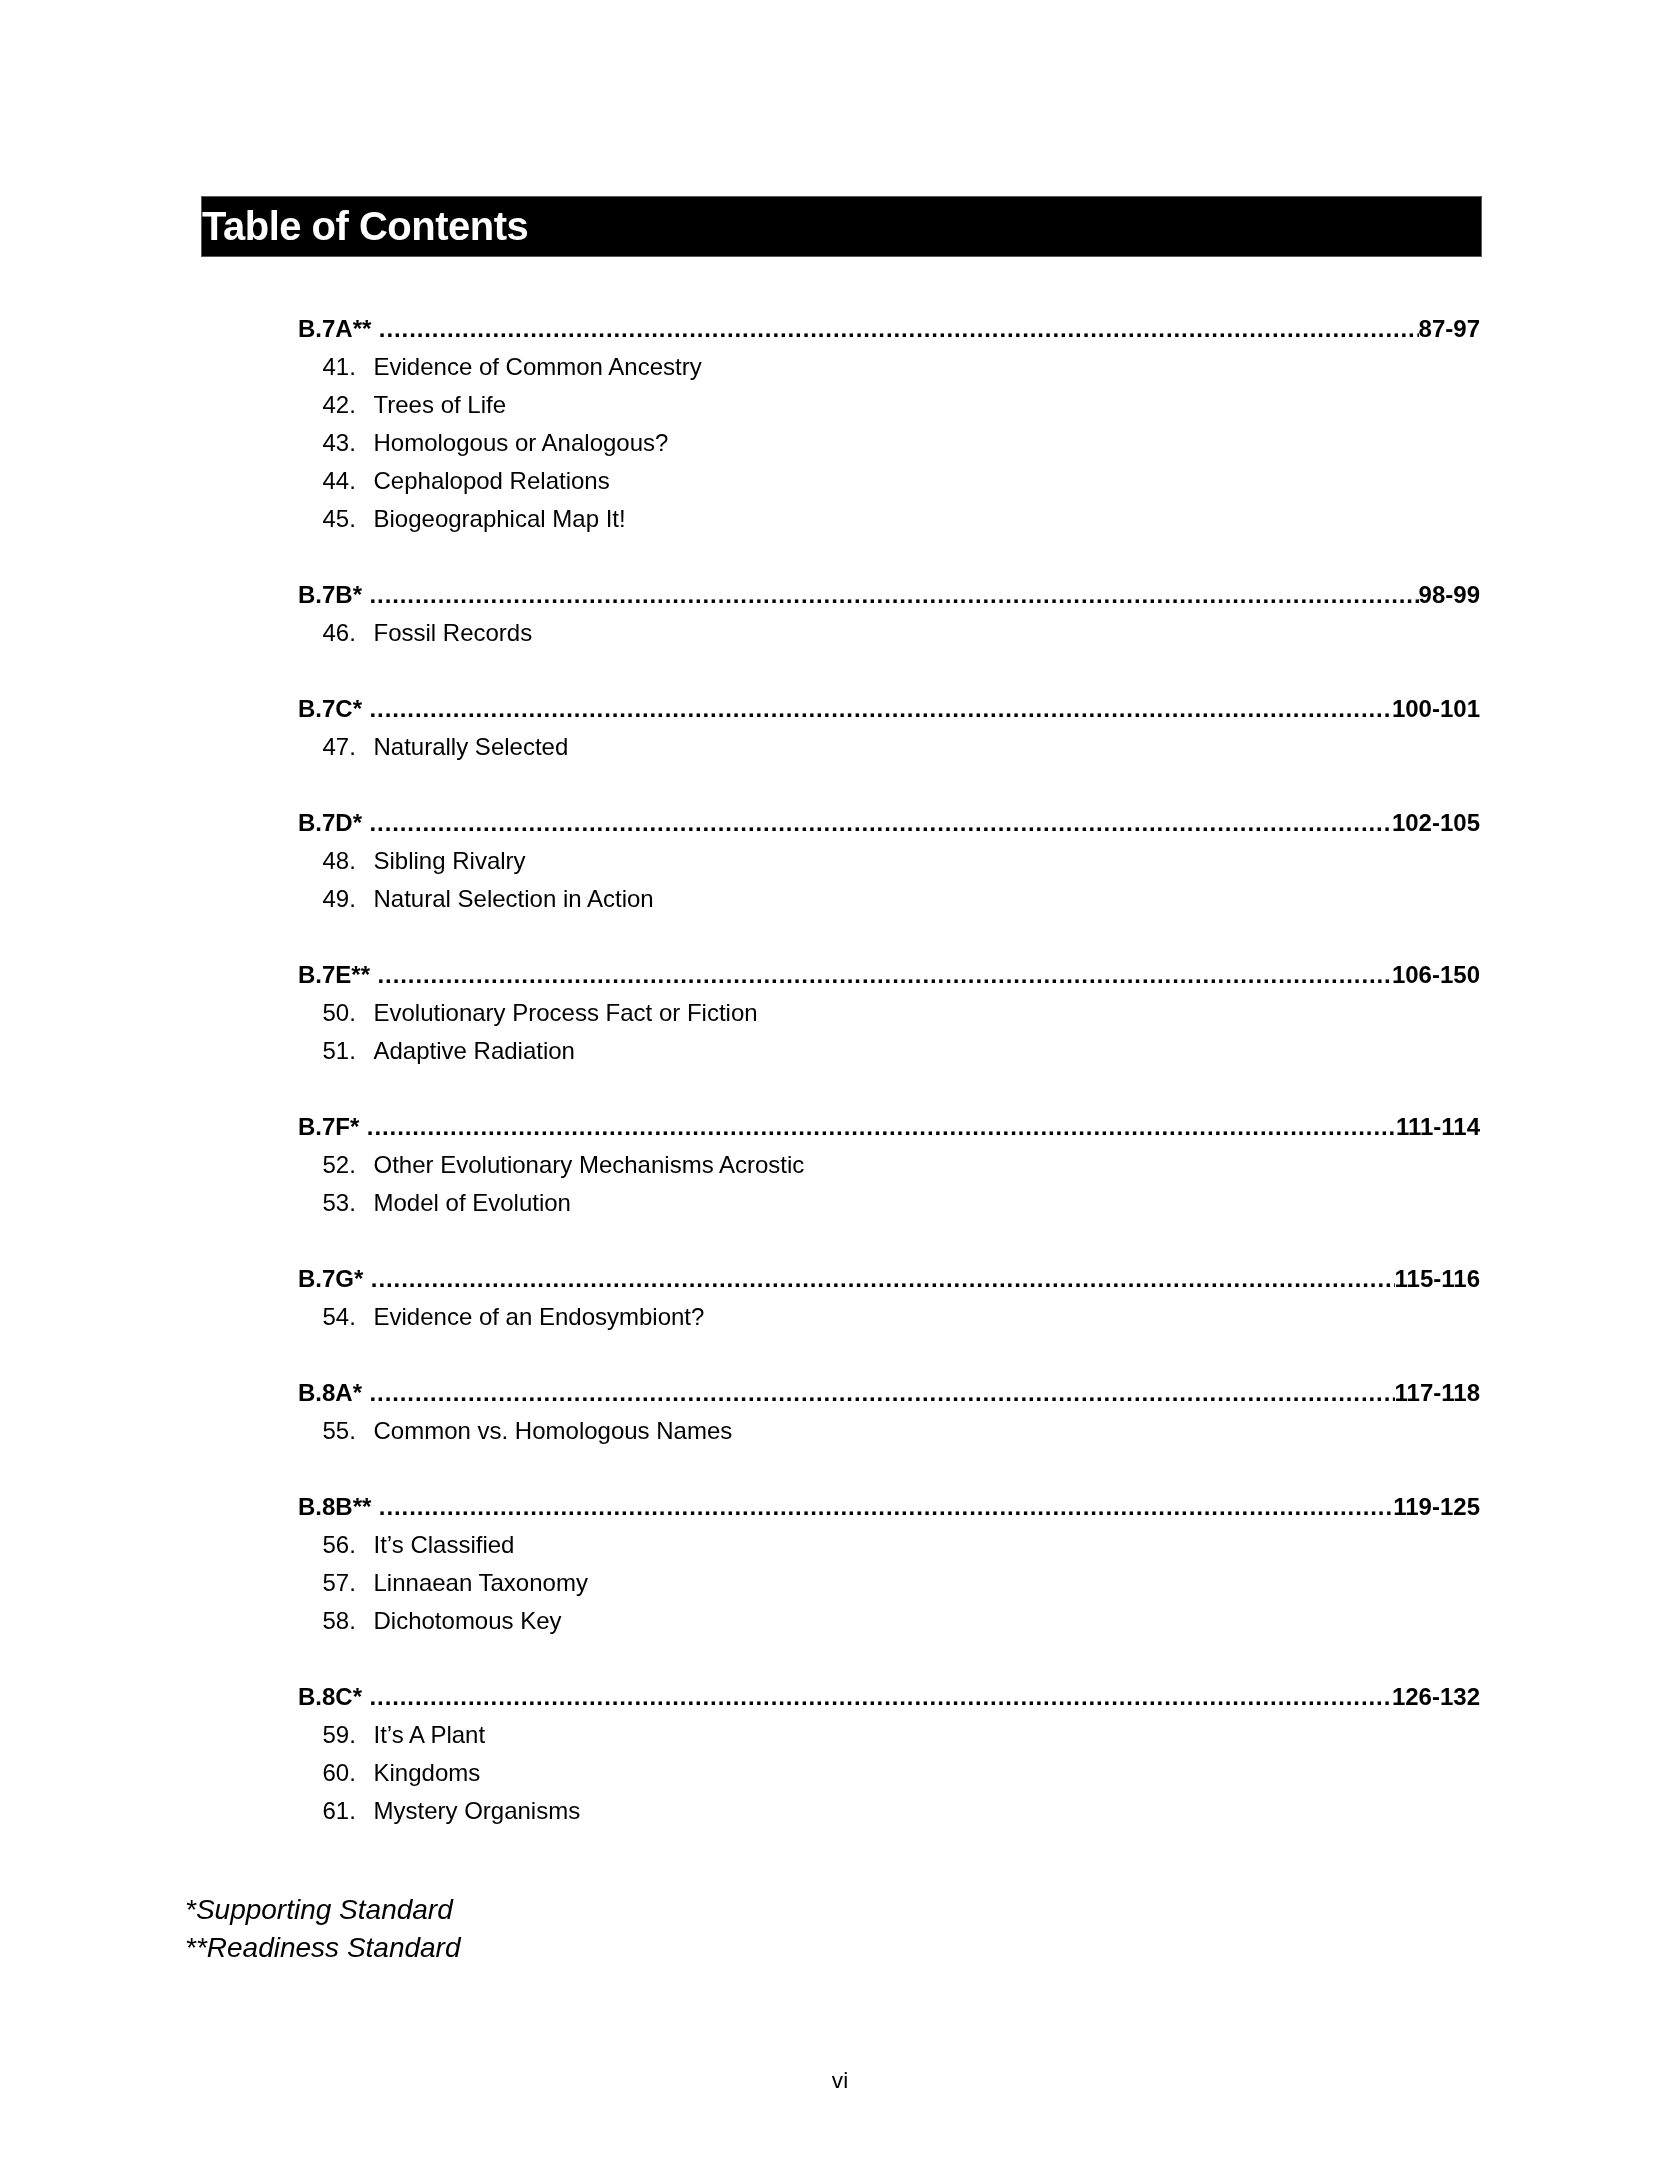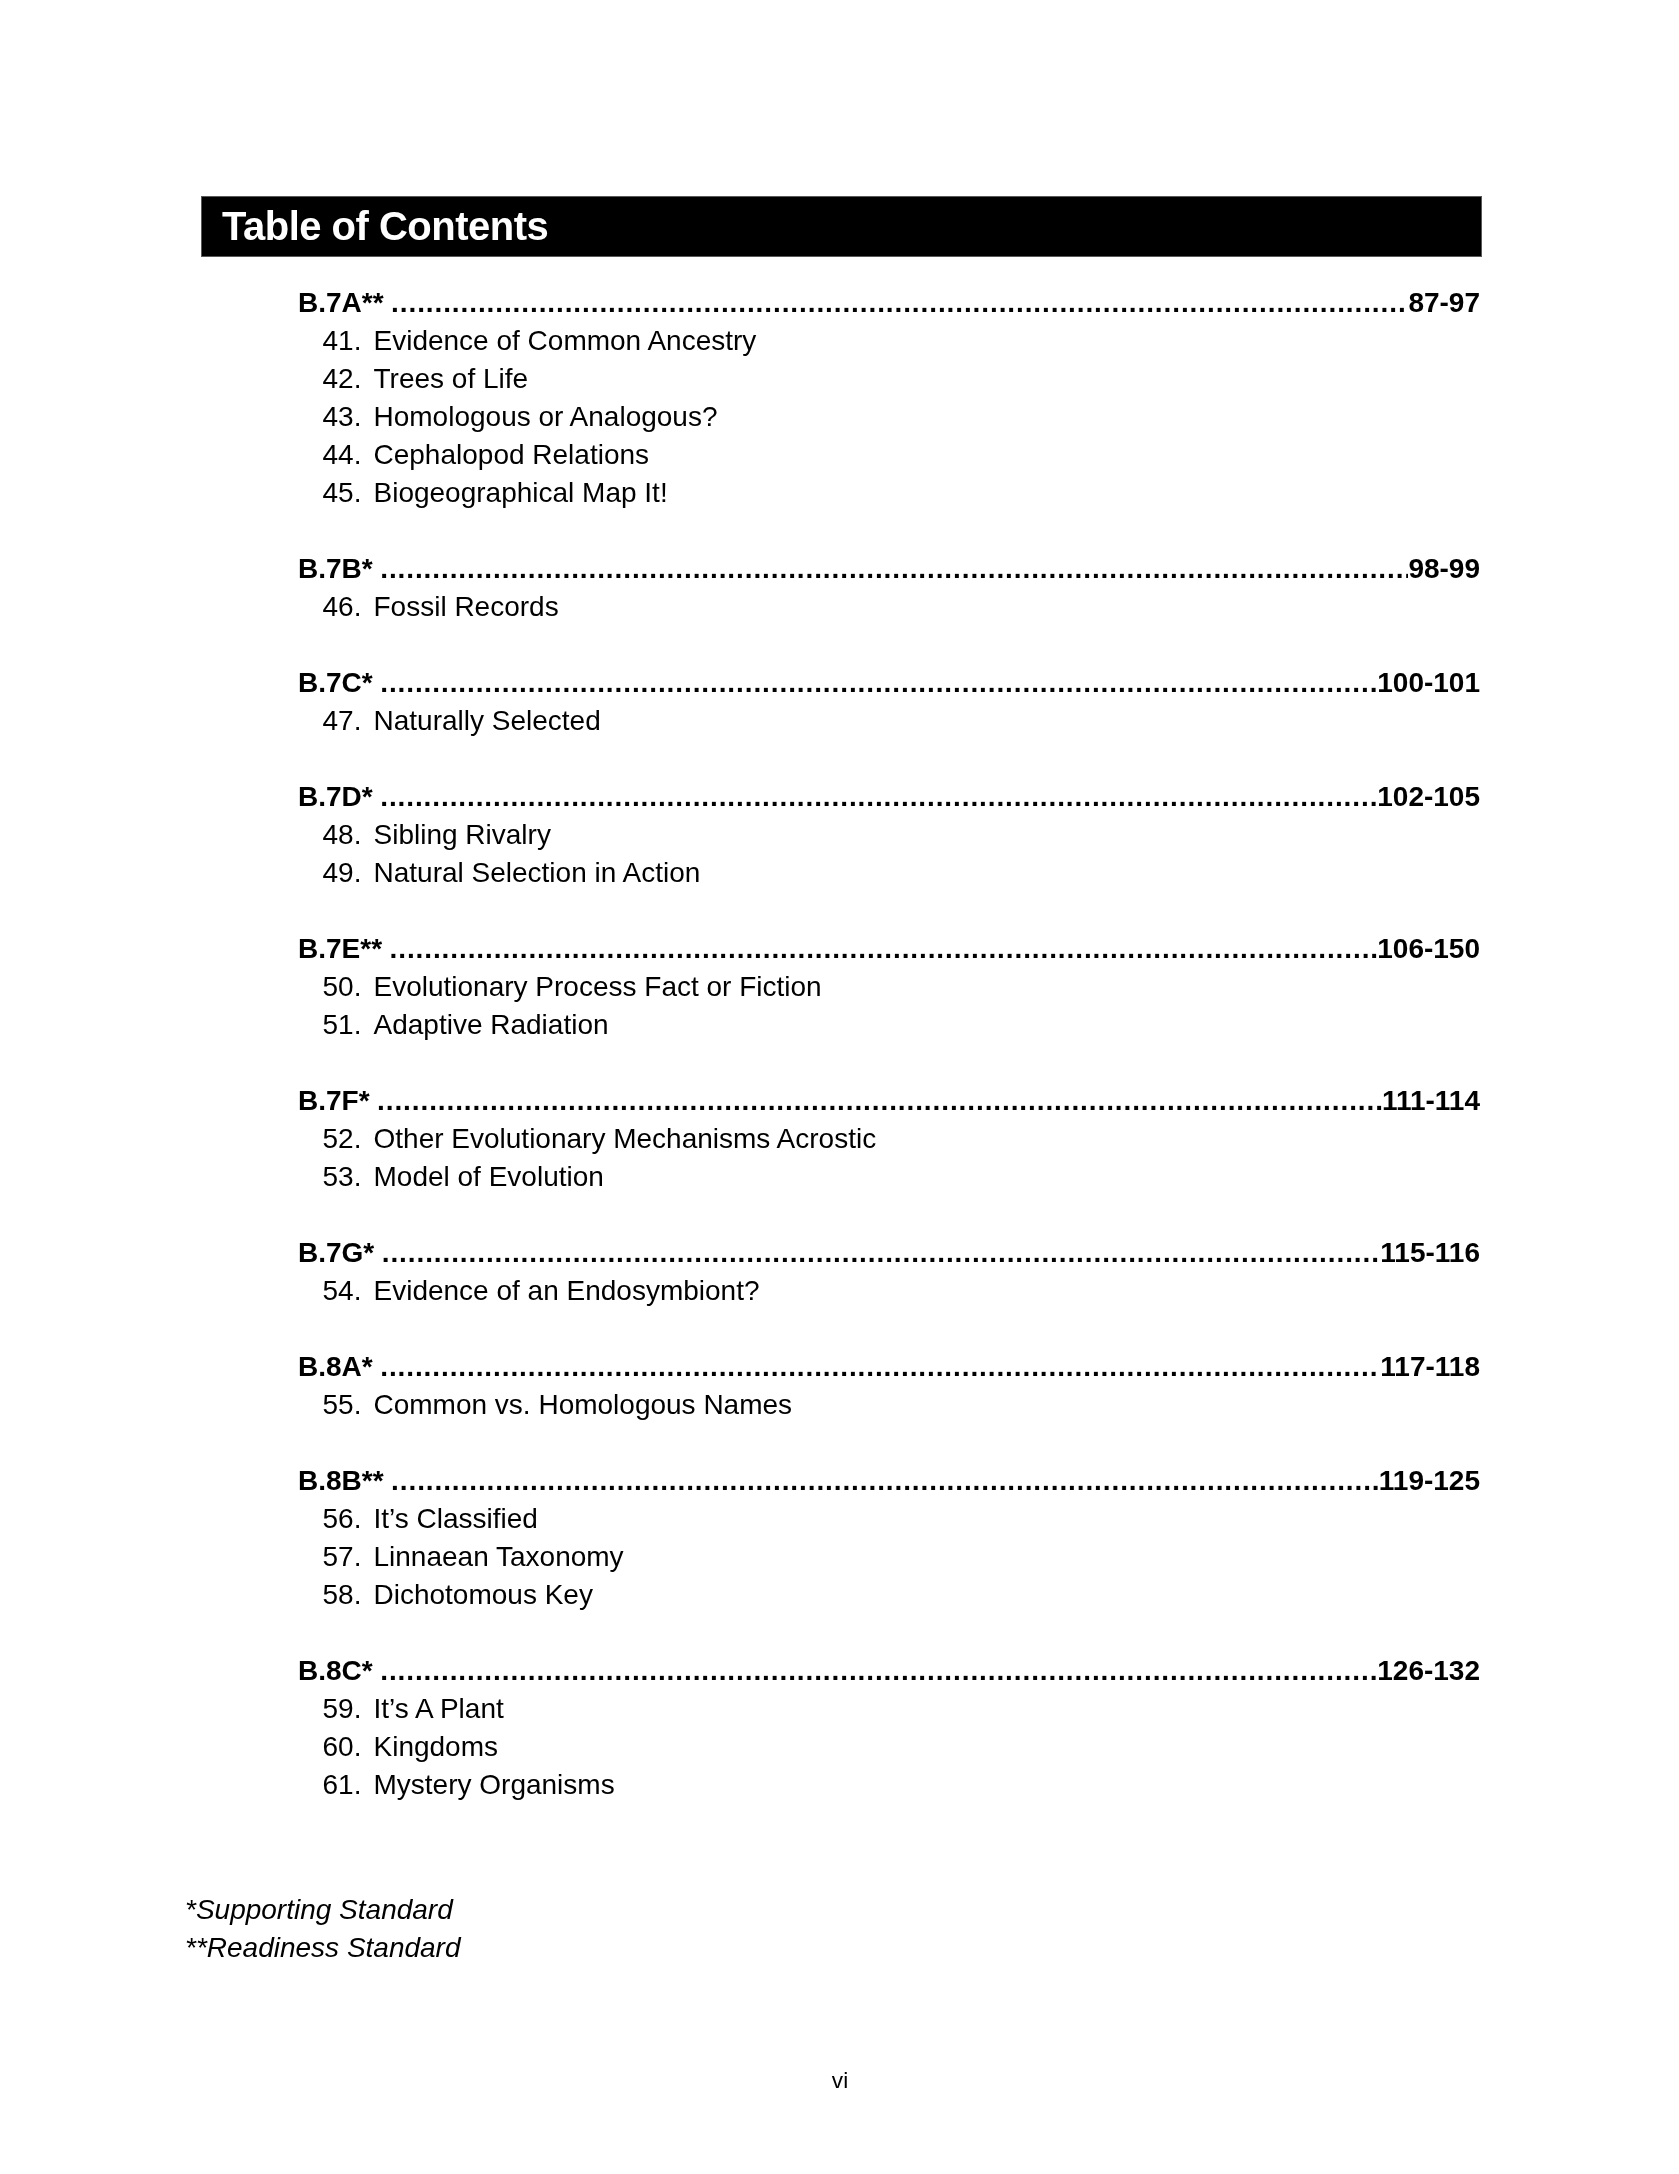--- a/index.html
+++ b/index.html
@@ -24,29 +24,28 @@
     border: 1.9px solid #595959;
     box-sizing: border-box;
     display: flex;
     align-items: center;
   }
   .header-title {
     color: #ffffff;
     font-weight: bold;
     font-size: 40px;
     letter-spacing: -0.5px;
-    padding-left: 20px;
     white-space: nowrap;
   }
   .toc {
     position: absolute;
     left: 298px;
-    top: 284px;
+    top: 310px;
     width: 1182px;
-    font-size: 28px;
+    font-size: 24px;
     line-height: 38px;
   }
   .toc-section {
     margin-bottom: 38px;
   }
   .toc-heading {
     display: flex;
     align-items: baseline;
     font-weight: bold;
     white-space: nowrap;

